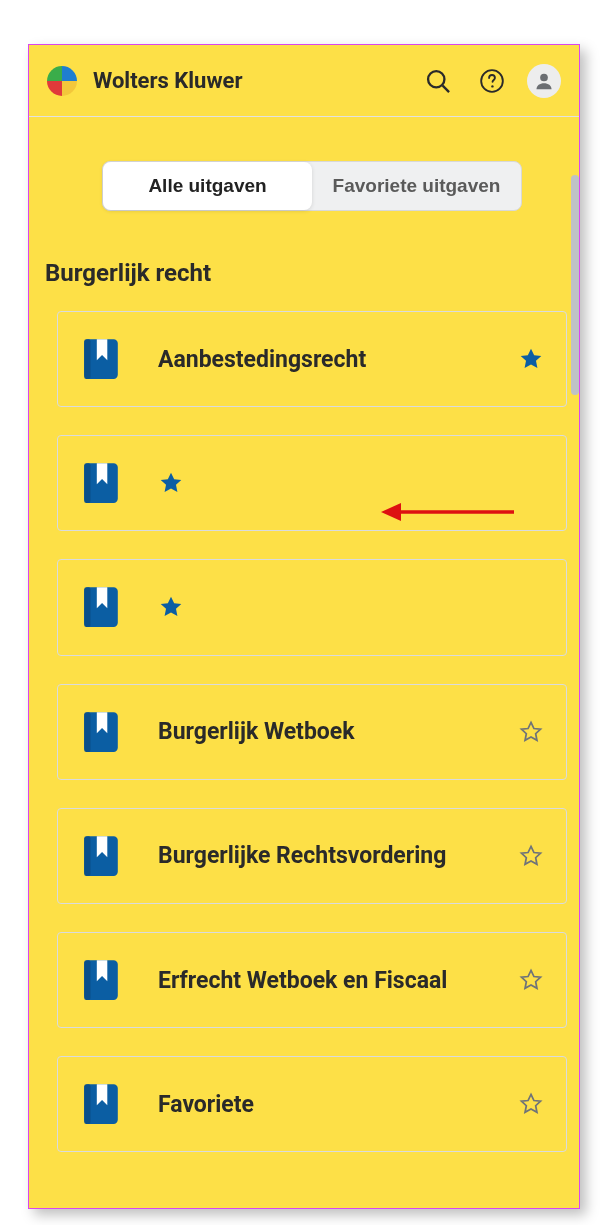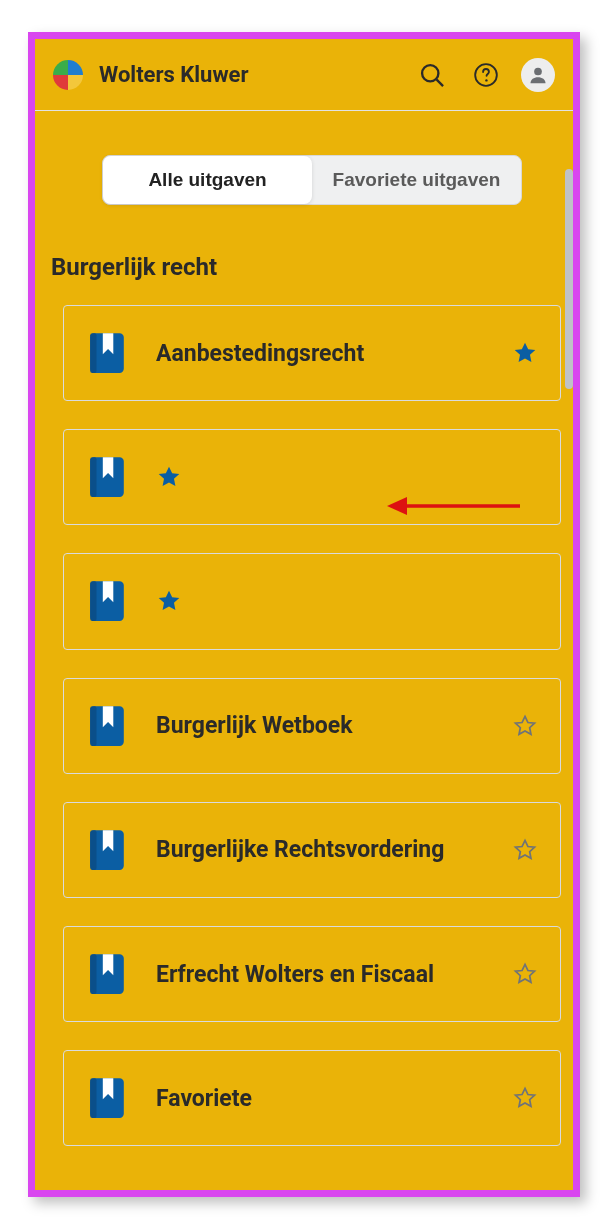--- a/index.html
+++ b/index.html
@@ -5,27 +5,27 @@
   * { box-sizing: border-box; margin: 0; padding: 0; }
   body {
     font-family: -apple-system, BlinkMacSystemFont, "Segoe UI", Roboto, Arial, sans-serif;
     background: #fff;
     width: 608px;
     height: 1225px;
     position: relative;
   }
   .frame {
     position: absolute;
-    top: 32px;
+    top: 44px;
     left: 28px;
     width: 552px;
     height: 1165px;
-    border: 7px solid #d946ef;
+    border: 1px solid #d946ef;
     box-shadow: 6px 6px 12px rgba(0,0,0,0.25);
-    background: #eab308;
+    background: #fde047;
     overflow: hidden;
   }
   .header {
     height: 72px;
     display: flex;
     align-items: center;
     border-bottom: 1px solid #e2e2e2;
     padding: 0 18px;
     gap: 16px;
   }
@@ -104,21 +104,21 @@
     color: #2a2a2a;
     margin-bottom: 24px;
     margin-left: -12px;
   }
   .card {
     border: 1px solid #d9dbdd;
     border-radius: 4px;
     padding: 24px 22px;
     display: flex;
     align-items: center;
-    gap: 28px;
+    gap: 36px;
     margin-bottom: 28px;
     cursor: pointer;
     position: relative;
   }
   .card-title {
     font-size: 23px;
     font-weight: 700;
     color: #2a2a2a;
     flex: 1 1 auto;
     line-height: 1.35;
@@ -236,21 +236,21 @@
           <svg class="star" viewBox="0 0 24 24">
       <path fill="none" stroke="#6f7378" stroke-width="1.6" d="M12 3.2l2.7 5.6 6.1.6-4.5 4.2 1.2 6L12 16.6l-5.5 3 1.2-6L3.2 9.4l6.1-.6z"></path>
     </svg>
         </div>
         <div class="card">
           <svg class="book-icon" viewBox="0 0 40 44">
     <path fill="#0b5ea3" d="M6 3 h26 a4 4 0 0 1 4 4 v30 a4 4 0 0 1 -4 4 H8 a4 4 0 0 1 -4 -4 V7 a4 4 0 0 1 4 -4 z"></path>
     <rect x="4" y="3" width="6" height="38" rx="2" fill="#0a4f8a"></rect>
     <path fill="#fff" d="M16 3 v20 l5 -5 5 5 V3 z"></path>
   </svg>
-          <div class="card-title">Erfrecht Wolters en Fiscaal</div>
+          <div class="card-title">Erfrecht Wetboek en Fiscaal</div>
           <svg class="star" viewBox="0 0 24 24">
       <path fill="none" stroke="#6f7378" stroke-width="1.6" d="M12 3.2l2.7 5.6 6.1.6-4.5 4.2 1.2 6L12 16.6l-5.5 3 1.2-6L3.2 9.4l6.1-.6z"></path>
     </svg>
         </div>
         <div class="card">
           <svg class="book-icon" viewBox="0 0 40 44">
     <path fill="#0b5ea3" d="M6 3 h26 a4 4 0 0 1 4 4 v30 a4 4 0 0 1 -4 4 H8 a4 4 0 0 1 -4 -4 V7 a4 4 0 0 1 4 -4 z"></path>
     <rect x="4" y="3" width="6" height="38" rx="2" fill="#0a4f8a"></rect>
     <path fill="#fff" d="M16 3 v20 l5 -5 5 5 V3 z"></path>
   </svg>

